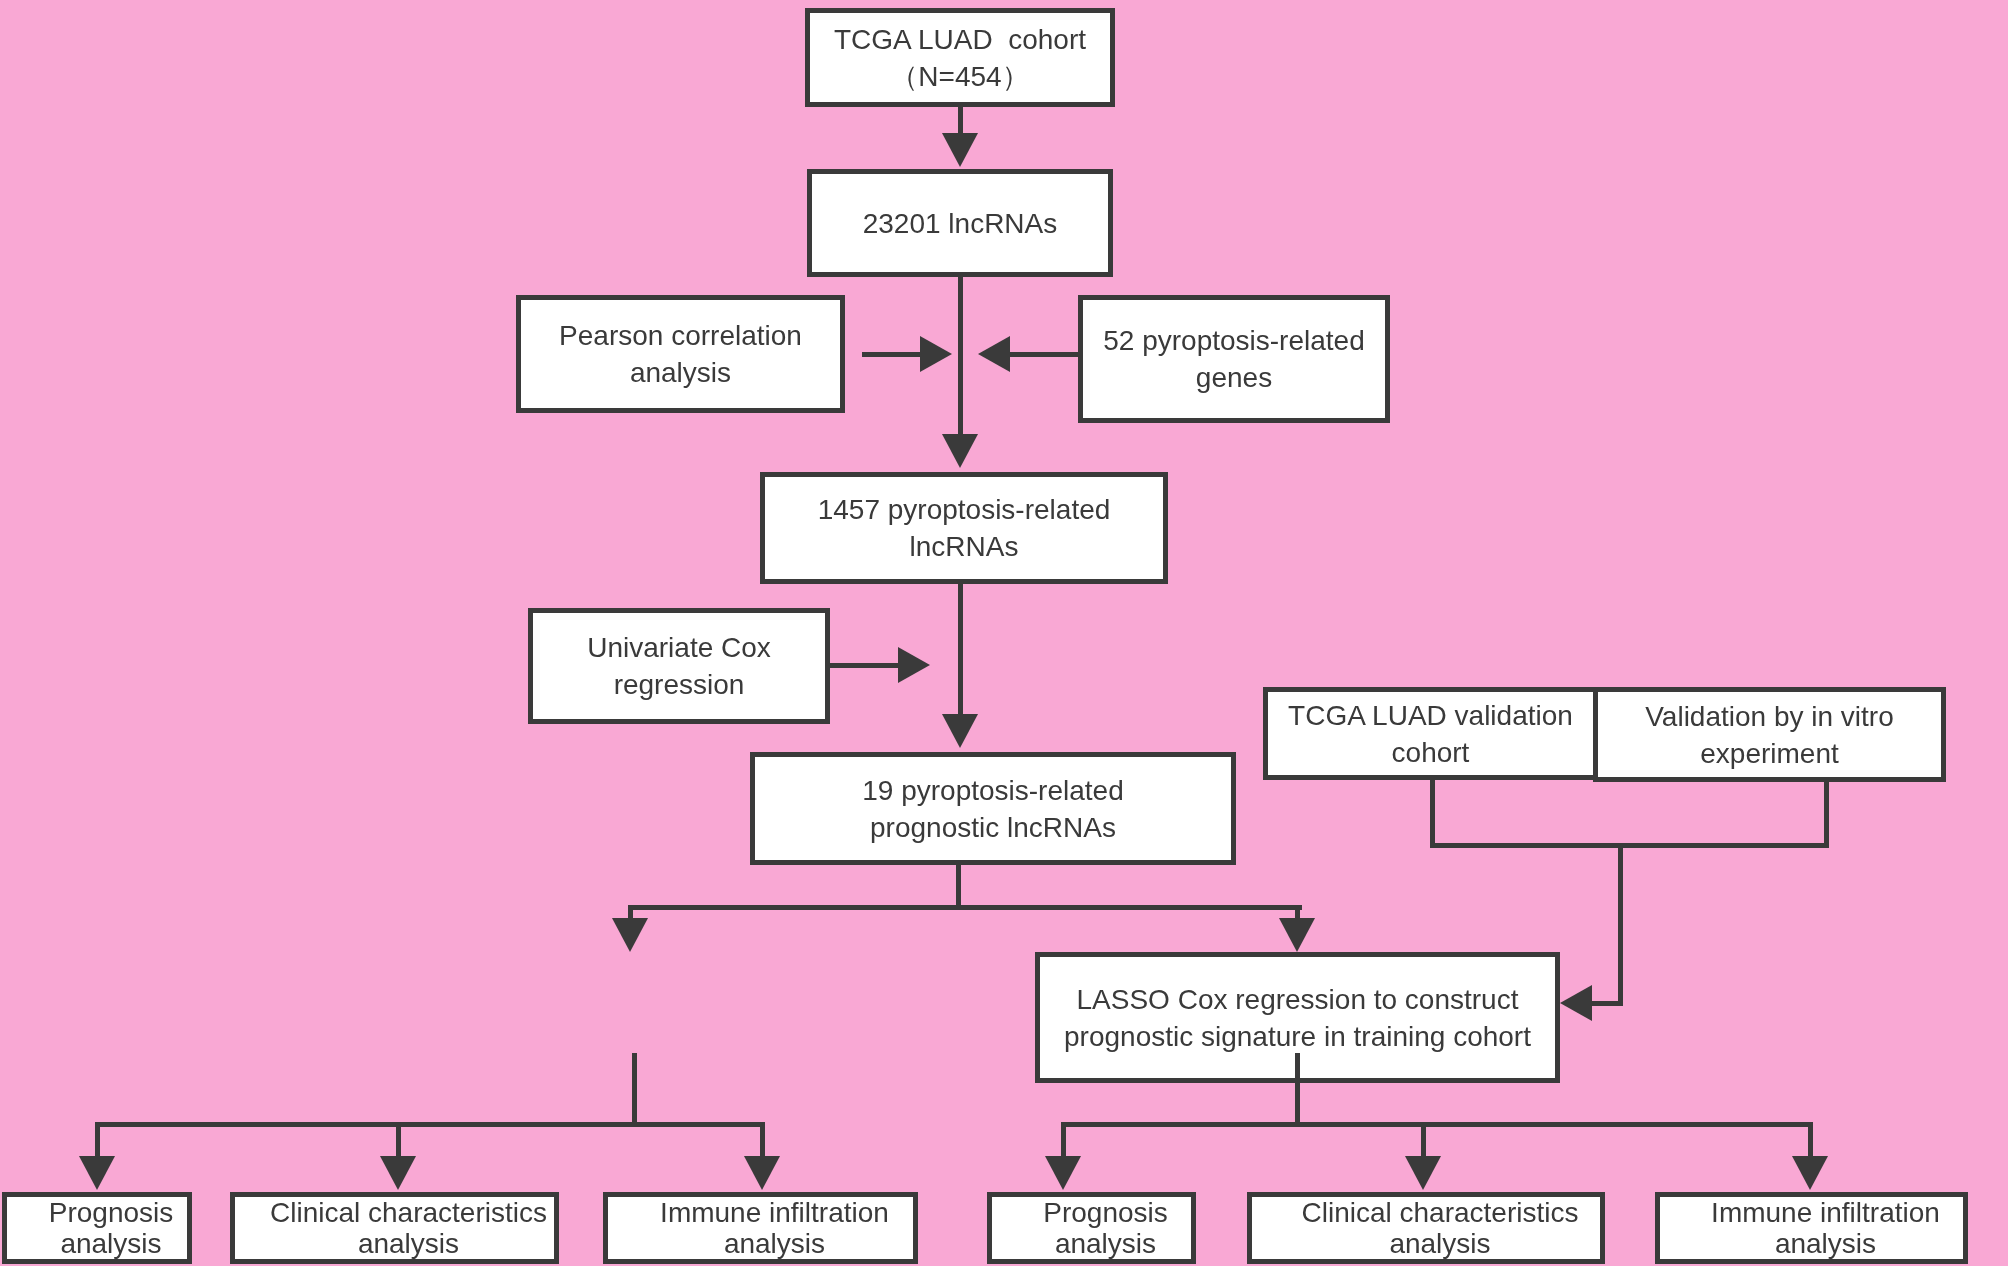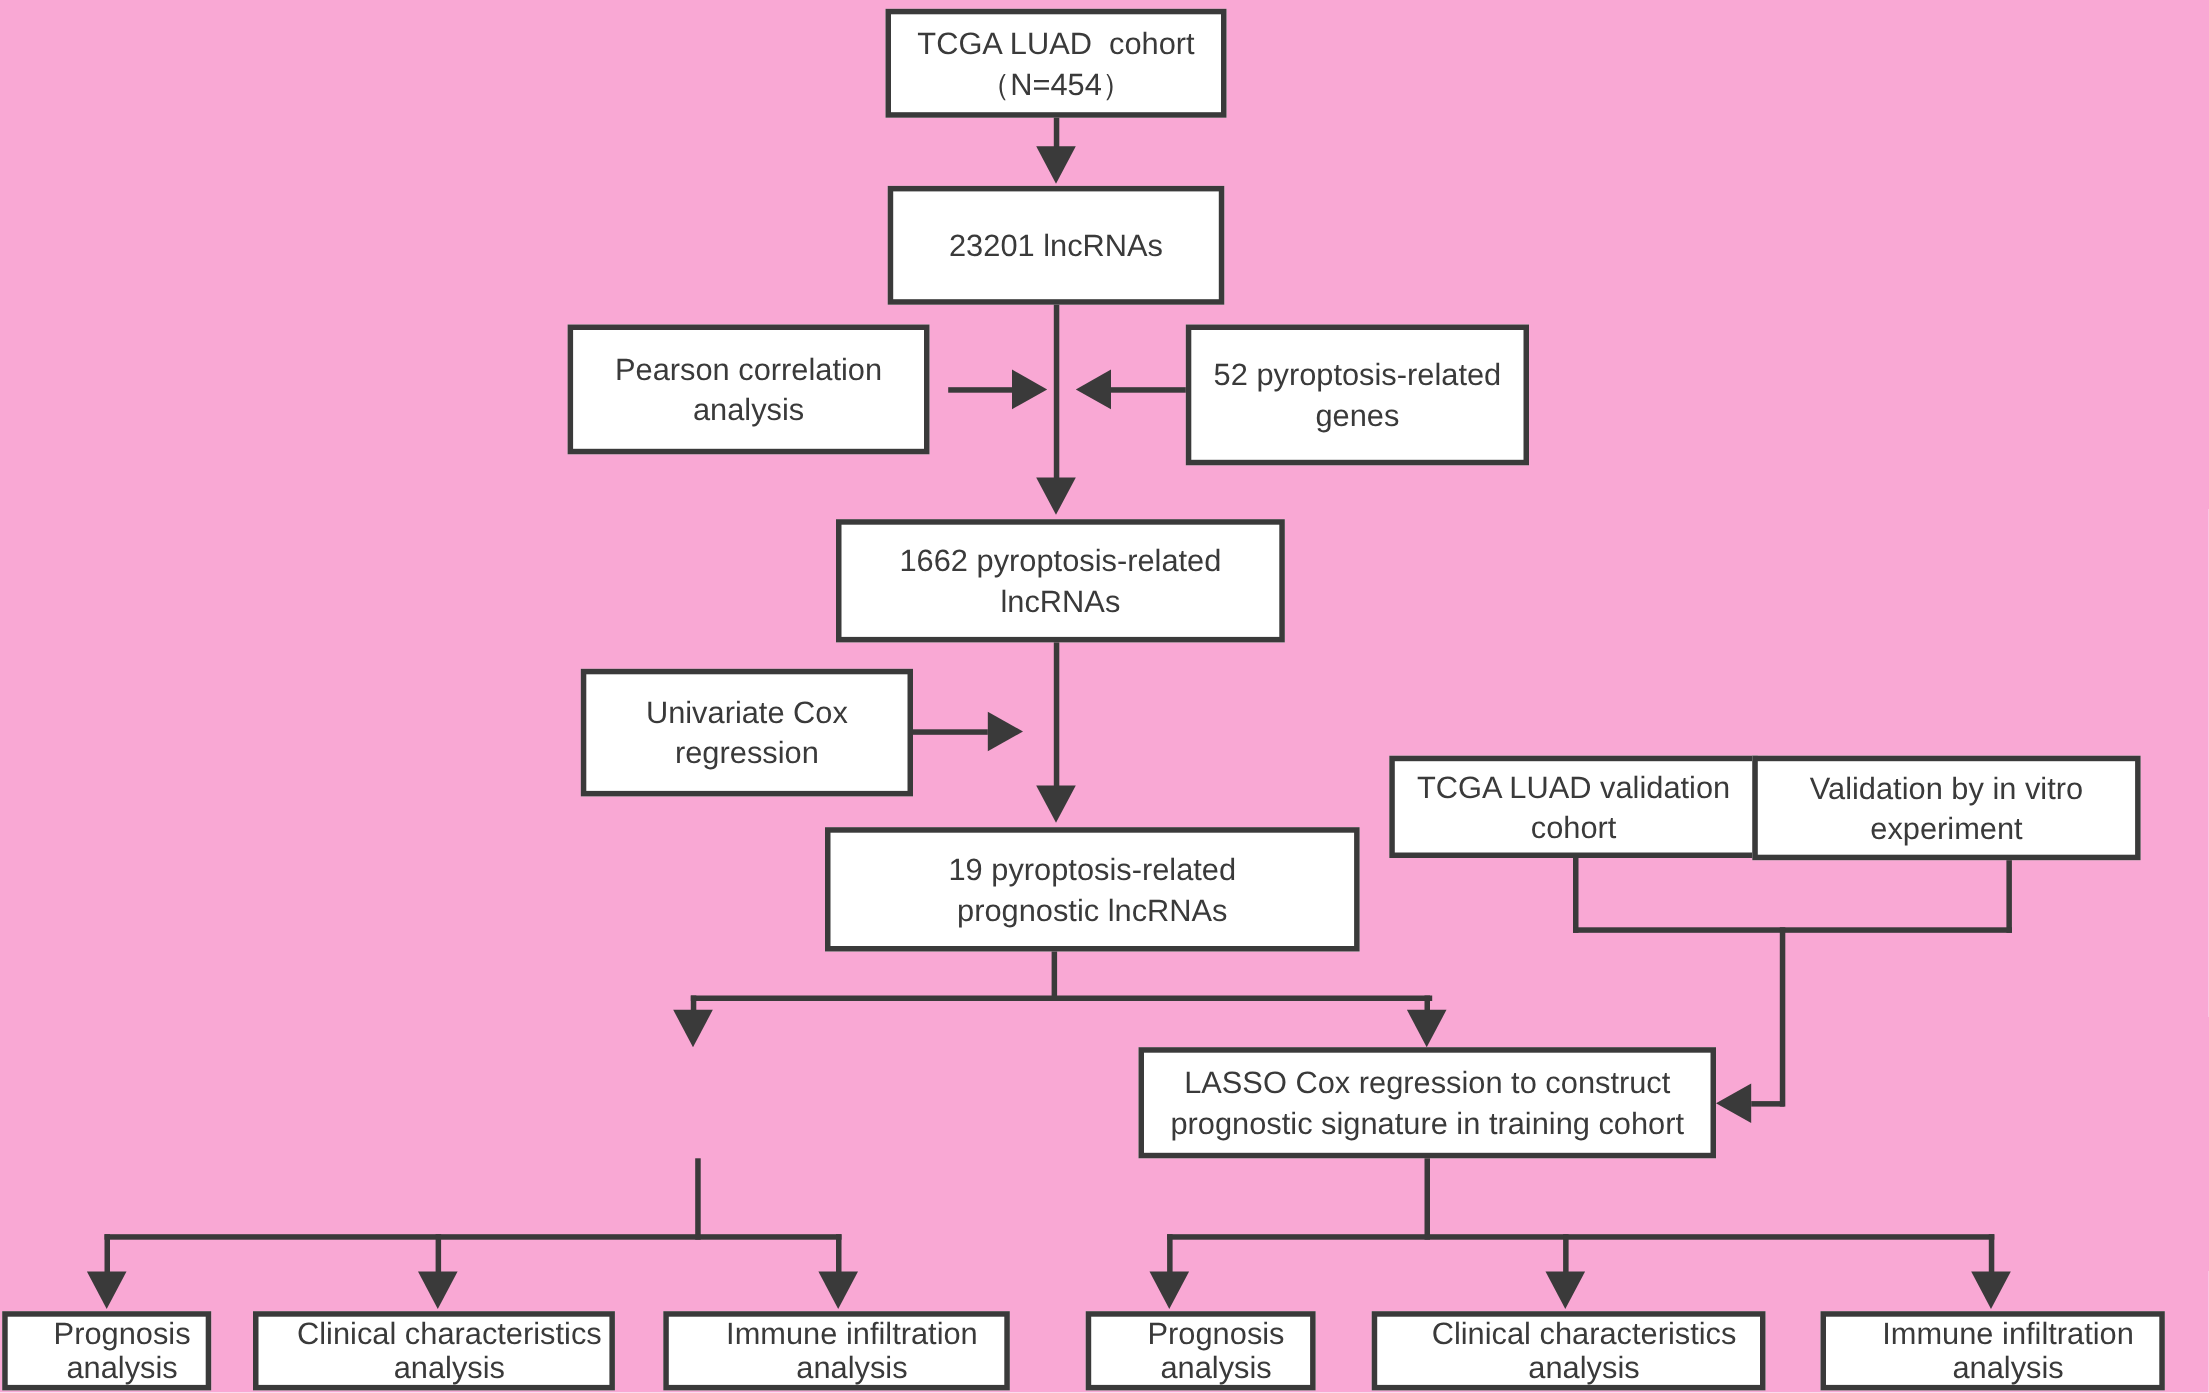--- a/index.html
+++ b/index.html
@@ -37,37 +37,37 @@
 （N=454）</div>
 
   <div class="box" style="left:807px;top:169px;width:306px;height:108px;">23201 lncRNAs</div>
 
   <div class="box" style="left:516px;top:295px;width:329px;height:118px;">Pearson correlation
 analysis</div>
 
   <div class="box" style="left:1078px;top:295px;width:312px;height:128px;">52 pyroptosis-related
 genes</div>
 
-  <div class="box" style="left:760px;top:472px;width:408px;height:112px;">1662 pyroptosis-related
+  <div class="box" style="left:760px;top:472px;width:408px;height:112px;">1457 pyroptosis-related
 lncRNAs</div>
 
   <div class="box" style="left:528px;top:608px;width:302px;height:116px;">Univariate Cox
 regression</div>
 
   <div class="box" style="left:750px;top:752px;width:486px;height:113px;">19 pyroptosis-related
 prognostic lncRNAs</div>
 
   <div class="box" style="left:1263px;top:687px;width:335px;height:93px;">TCGA LUAD validation
 cohort</div>
 
   <div class="box" style="left:1593px;top:687px;width:353px;height:95px;">Validation by in vitro
 experiment</div>
 
 
-  <div class="box" style="left:1035px;top:952px;width:525px;height:101px;">LASSO Cox regression to construct
+  <div class="box" style="left:1035px;top:952px;width:525px;height:131px;">LASSO Cox regression to construct
 prognostic signature in training cohort</div>
 
   <div class="box small" style="left:2px;top:1192px;width:190px;height:72px;">Prognosis
 analysis</div>
 
   <div class="box small" style="left:230px;top:1192px;width:329px;height:72px;">Clinical characteristics
 analysis</div>
 
   <div class="box small" style="left:603px;top:1192px;width:315px;height:72px;">Immune infiltration
 analysis</div>

